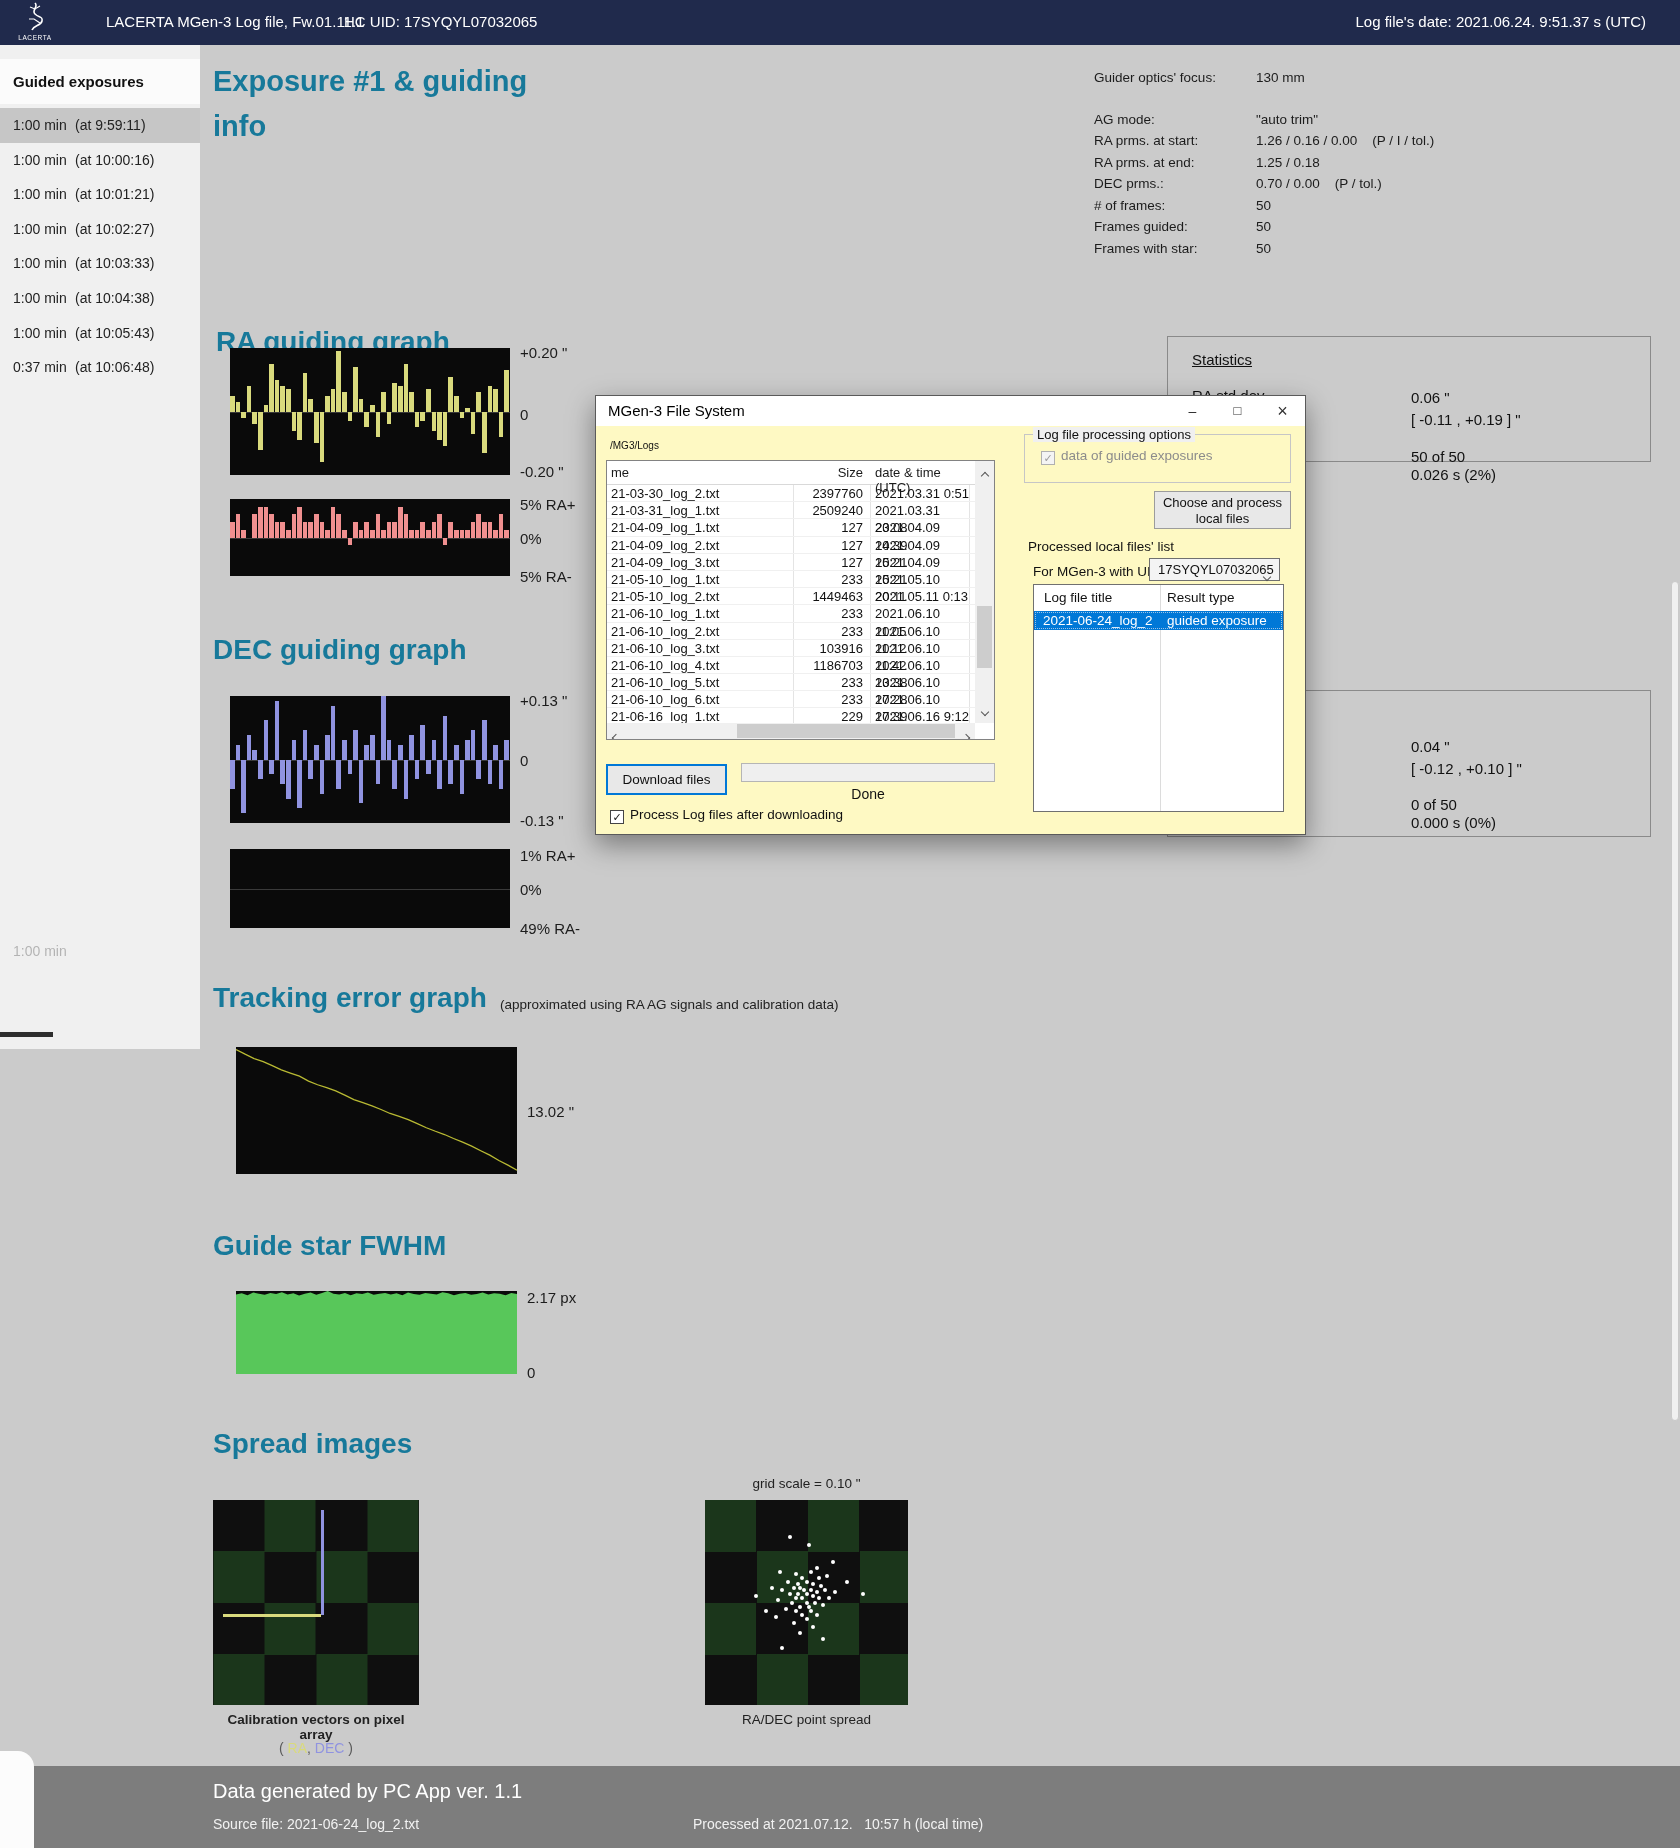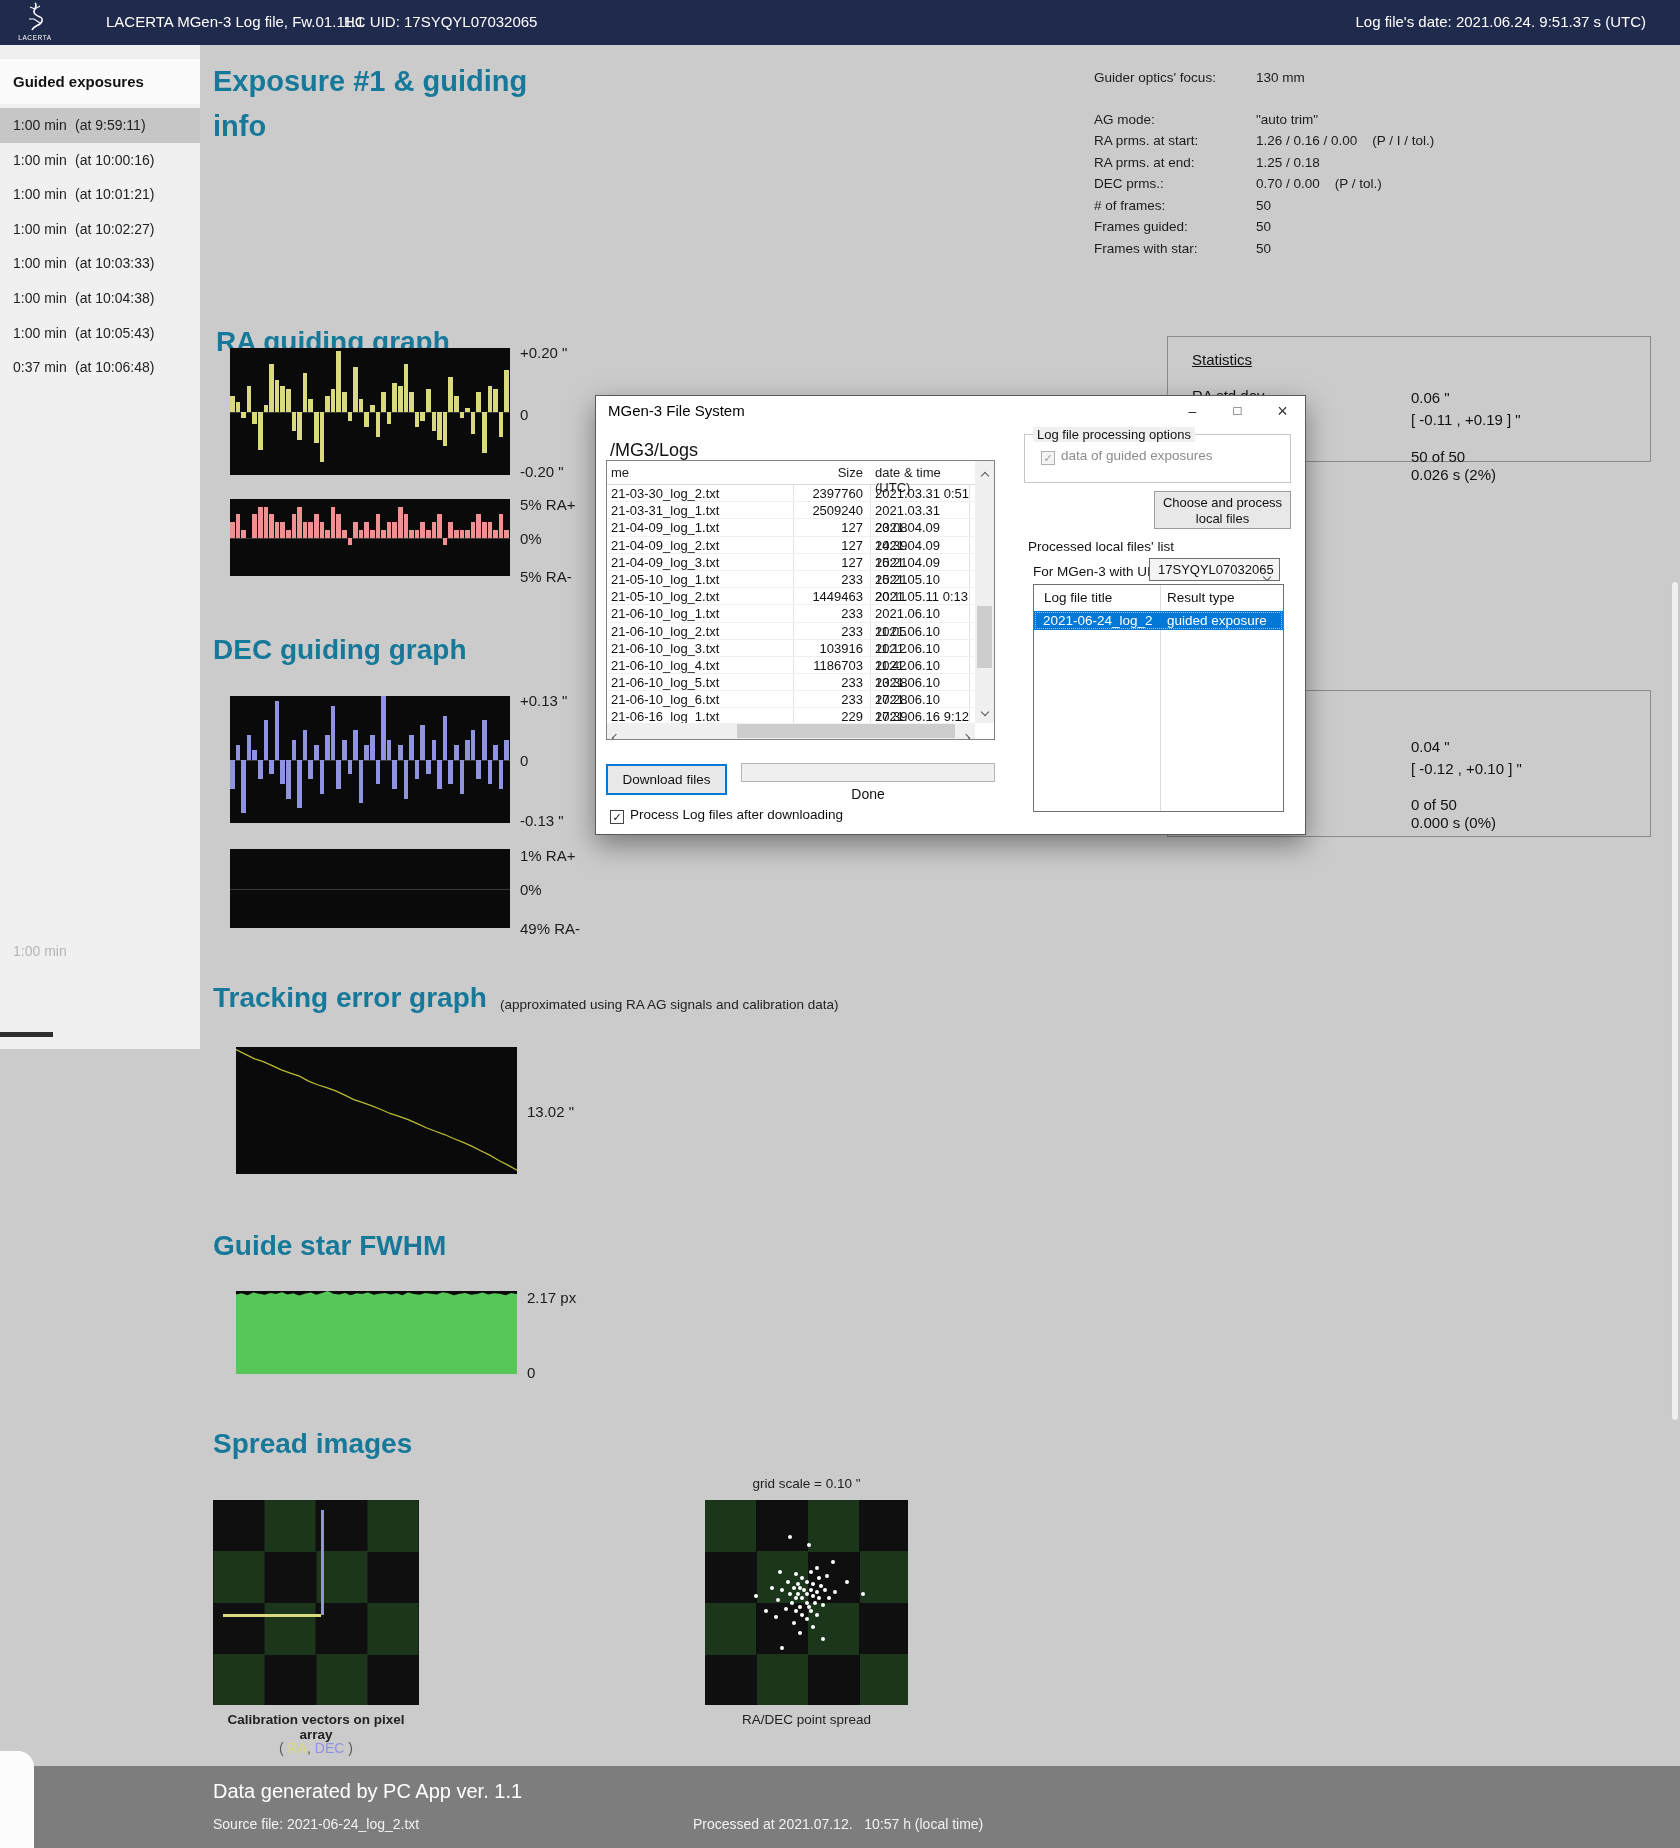--- a/index.html
+++ b/index.html
@@ -76,26 +76,26 @@
   #cap-right { left:705px; top:1712px; width:203px; }
   .lg-ra { color:#d9da7d; } .lg-dec { color:#9093e0; }
 
   
   .footer { position:absolute; left:0; top:1766px; width:100%; height:82px; background:#7d7d7d; color:#fff; }
   .ft-gen { position:absolute; left:213px; top:14px; font-size:20px; }
   .ft-src { position:absolute; left:213px; top:50px; font-size:14px; color:#f2f2f2; }
   .ft-proc { position:absolute; left:693px; top:50px; font-size:14px; color:#f2f2f2; white-space:pre; }
 
   
-  #dialog { position:absolute; left:595px; top:395px; width:711px; height:440px; background:#ffffff; border:1px solid #5a5a5a; box-shadow:0 10px 26px rgba(0,0,0,.4); z-index:10; }
+  #dialog { position:absolute; left:595px; top:395px; width:711px; height:440px; background:#fef9c3; border:1px solid #5a5a5a; box-shadow:0 10px 26px rgba(0,0,0,.4); z-index:10; }
   .dlg-titlebar { position:absolute; left:0; top:0; width:100%; height:30px; background:#fff; }
   .dlg-title { position:absolute; left:12px; top:6px; font-size:15px; color:#000; }
   .dlg-btn { position:absolute; top:0; width:45px; height:30px; text-align:center; line-height:30px; font-size:14px; color:#333; cursor:default; }
   .dlg-btn.close { right:0; font-size:18px; } .dlg-btn.max { right:45px; font-size:13px; } .dlg-btn.min { right:90px; }
-  .dlg-path { position:absolute; left:14px; top:44px; font-size:18px; color:#111; }
+  .dlg-path { position:absolute; left:14px; top:44px; font-size:10px; color:#111; }
 
   .file-list { position:absolute; left:10px; top:64px; width:389px; height:280px; background:#fff; border:1px solid #828282; overflow:hidden; }
   .fl-header { position:absolute; left:0; top:0; width:368px; height:24px; background:#fff; border-bottom:1px solid #d9d9d9; font-size:13px; color:#1a1a1a; z-index:2; }
   .flh-name { position:absolute; left:4px; top:4px; }
   .flh-size { position:absolute; left:0; top:4px; width:256px; text-align:right; }
   .flh-dt { position:absolute; left:268px; top:4px; }
   .flsep { position:absolute; top:0; width:1px; height:262px; background:#e4e4e4; }
   #file-rows { position:absolute; left:0; top:24px; width:368px; }
   .frow { position:relative; height:17.2px; line-height:17.2px; font-size:13px; color:#111; border-bottom:1px solid #f0f0f0; }
   .fc-name { position:absolute; left:4px; } .fc-size { position:absolute; left:0; width:256px; text-align:right; } .fc-dt { position:absolute; left:268px; }

